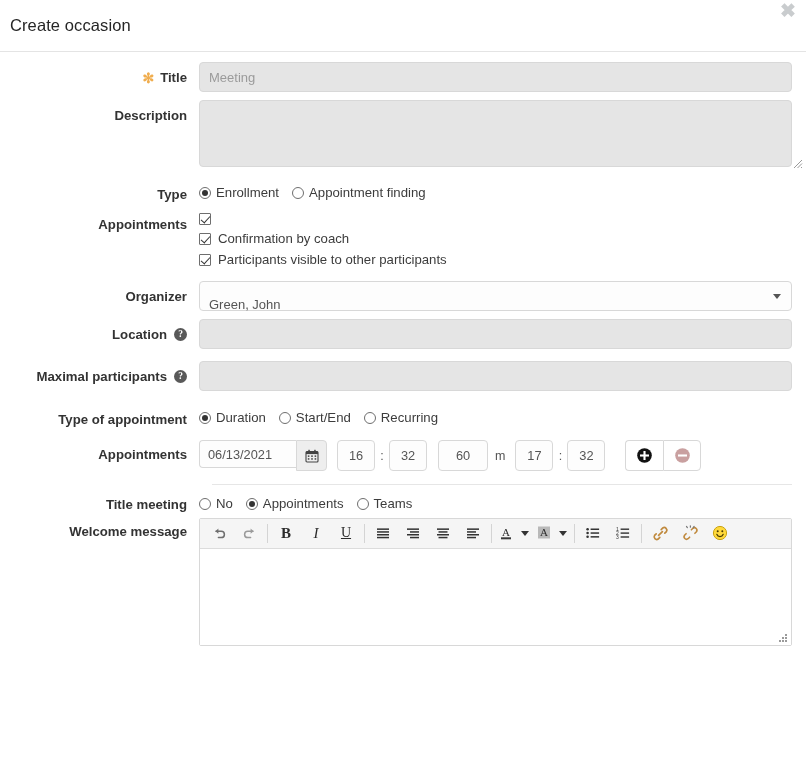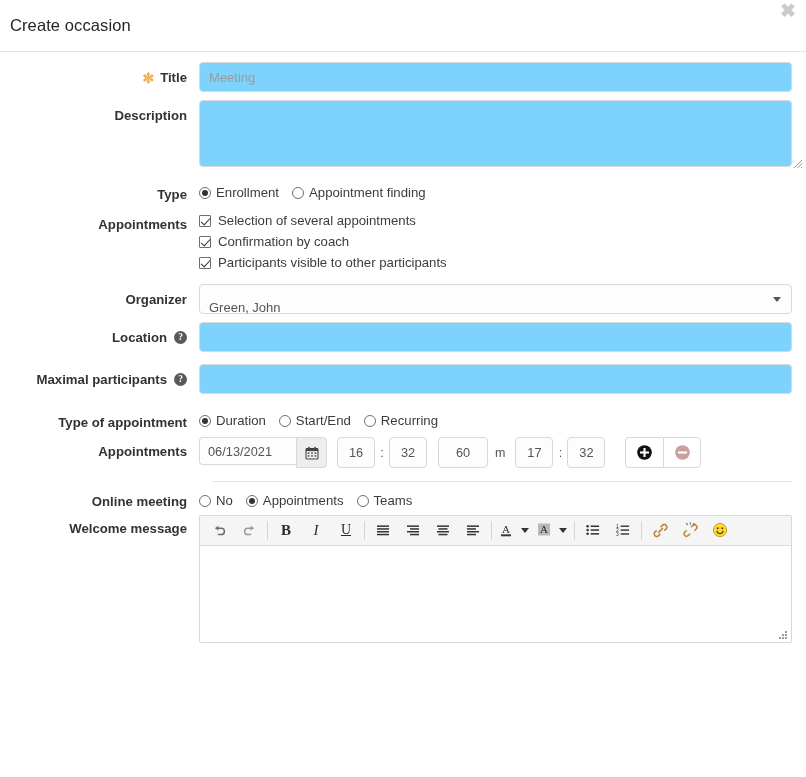--- a/index.html
+++ b/index.html
@@ -41,21 +41,21 @@
     display:inline-flex; align-items:center; justify-content:center;
     width:13px; height:13px; border-radius:50%;
     background:#595959; color:#fff; font-size:9.5px; font-weight:700;
     line-height:13px; margin-left:3px; font-family:"Liberation Serif", serif;
     cursor:pointer;
   }
 
   
   .inp{
     width:100%; height:30px; border:1px solid #d8d8d8; border-radius:4px;
-    background:#7dd3fc; font-size:13px; color:#555; padding:0 9px;
+    background:#e5e5e5; font-size:13px; color:#555; padding:0 9px;
     font-family:"Liberation Sans",sans-serif; outline:none;
   }
   .inp::placeholder{ color:#9b9b9b; }
   textarea.inp{
     height:67px; padding-top:6px; resize:none; line-height:1.4;
   }
   .ta-wrap{ position:relative; }
   .resize-grip{
     position:absolute; right:3px; bottom:2px; width:11px; height:11px;
     pointer-events:none;
@@ -216,21 +216,20 @@
     </div>
 
     <div class="row">
       <div class="lbl">
         <span>Appointments</span>
       </div>
       <div class="field">
         <div class="chk-list">
           <label class="chk-row">
             <span class="chk on"></span>
-            <span class="opt-txt">Selection of several appointments</span>
           </label>
           <label class="chk-row">
             <span class="chk on"></span>
             <span class="opt-txt">Confirmation by coach</span>
           </label>
           <label class="chk-row">
             <span class="chk on"></span>
             <span class="opt-txt">Participants visible to other participants</span>
           </label>
         </div>
@@ -264,21 +263,21 @@
     <div class="row" style="margin-bottom:13px;">
       <div class="lbl">
         <span>Maximal participants</span>
         <span class="help-ico">?</span>
       </div>
       <div class="field">
         <input class="inp" type="text" placeholder="" style="">
       </div>
     </div>
 
-    <div class="row" style="margin-bottom:6px;">
+    <div class="row" style="margin-bottom:12px;">
       <div class="lbl">
         <span>Type of appointment</span>
       </div>
       <div class="field">
         <div class="opt-group">
           <label class="opt">
             <span class="radio on"></span>
             <span class="opt-txt">Duration</span>
           </label>
           <label class="opt">
@@ -345,21 +344,21 @@
             </button>
           </div>
         </div>
       </div>
     </div>
 
     <div class="divider"></div>
 
     <div class="row" style="margin-bottom:6px;">
       <div class="lbl" style="padding-top:2px;">
-        <span>Online meeting</span>
+        <span>Title meeting</span>
       </div>
       <div class="field">
         <div class="opt-group" style="padding-top:0;">
           <label class="opt">
             <span class="radio"></span>
             <span class="opt-txt">No</span>
           </label>
           <label class="opt">
             <span class="radio on"></span>
             <span class="opt-txt">Appointments</span>

